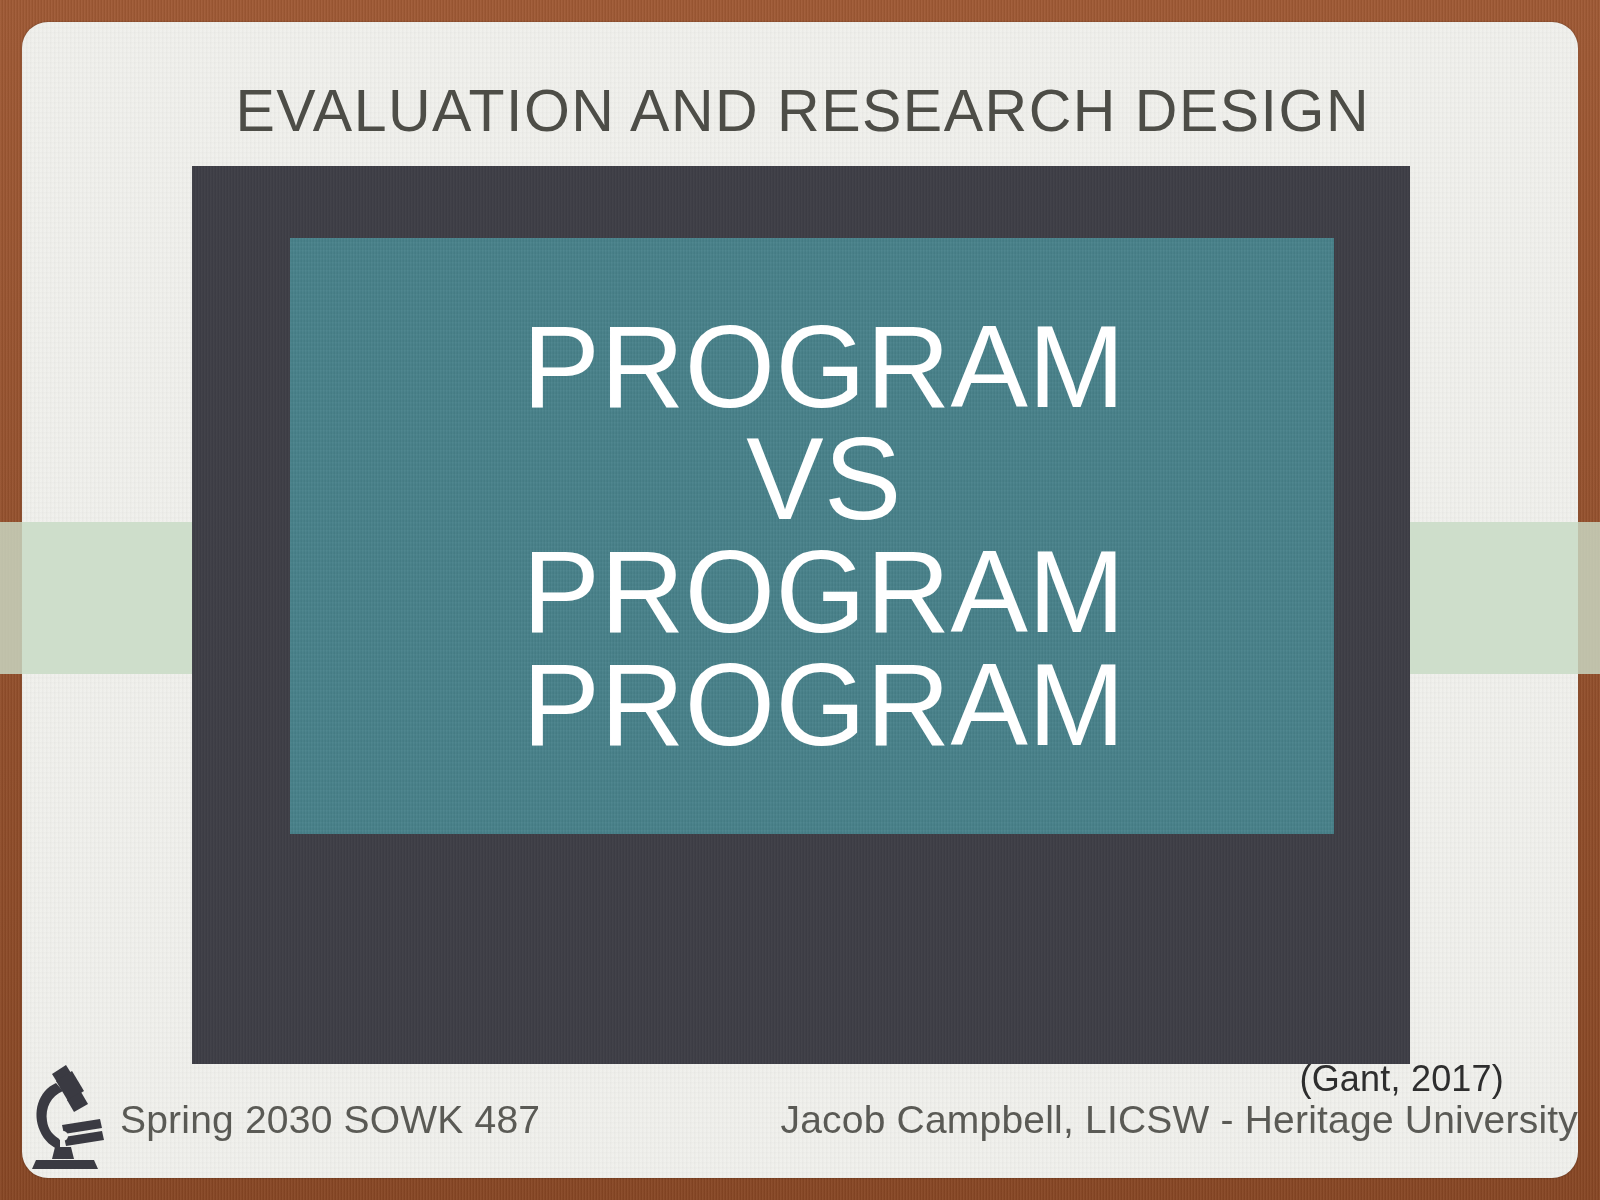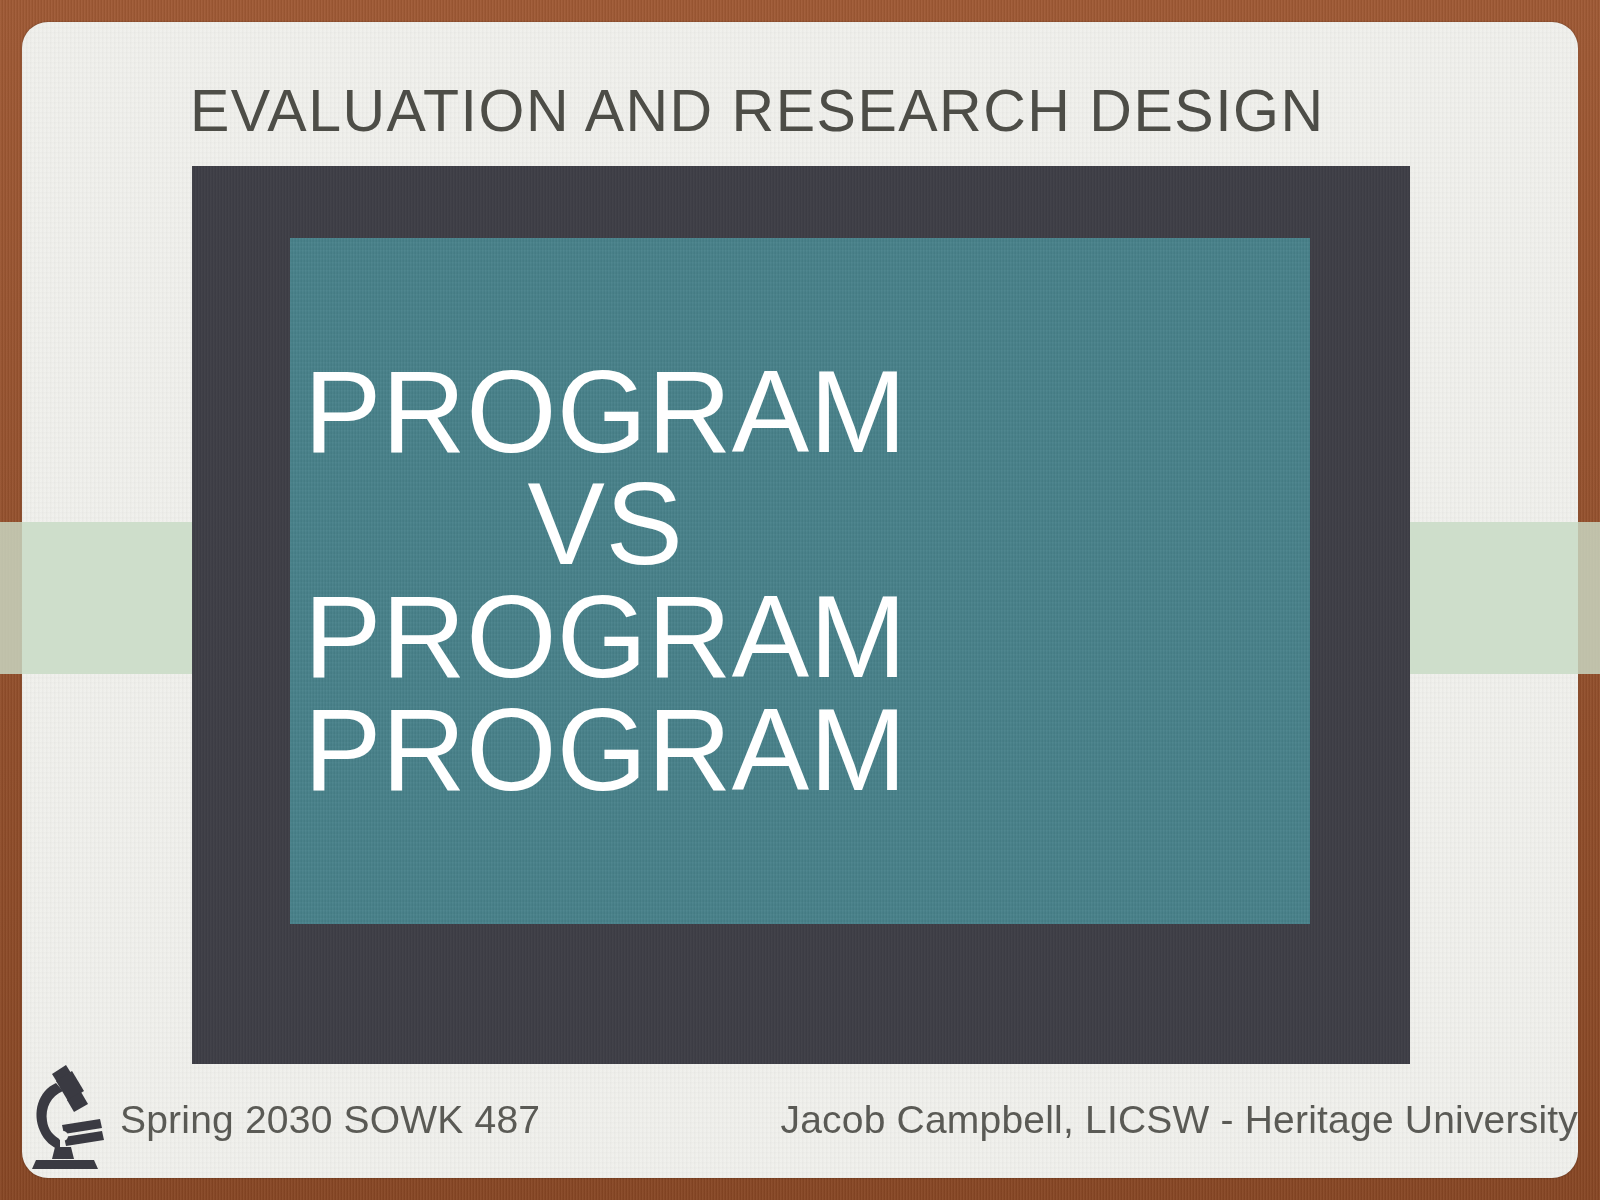--- a/index.html
+++ b/index.html
@@ -81,21 +81,21 @@
     background: #d4e0d1;
     pointer-events: none;
   }
 
   
   .title {
     position: absolute;
     left: 190px;
     top: 82px;
     width: 1180px;
-    text-align: left;
+    text-align: right;
     font-size: 59px;
     line-height: 1.0;
     letter-spacing: 1.5px;
     font-weight: 400;
     color: #4d4d47;
     white-space: nowrap;
   }
 
   
   .frame {
@@ -118,25 +118,26 @@
         rgba(0,0,0,0.03) 3px);
     pointer-events: none;
   }
 
   
   .panel {
     position: absolute;
     left: 98px;   
     top: 72px;    
     width: 1020px;
-    height: 686px;
+    height: 596px;
     background: #47818a;
     display: flex;
     align-items: center;
-    justify-content: flex-start;
+    justify-content: center;
+    padding-left: 24px;
   }
   .panel::before {
     content: "";
     position: absolute;
     inset: 0;
     background-image:
       repeating-linear-gradient(90deg,
         rgba(255,255,255,0.030) 0px,
         rgba(255,255,255,0.030) 1px,
         rgba(0,0,0,0.028) 2px,
@@ -221,20 +222,21 @@
     <div class="panel">
       <div class="headline">
         <span class="hl-line">PROGRAM</span>
         <span class="hl-line">VS</span>
         <span class="hl-line">PROGRAM</span>
         <span class="hl-line">PROGRAM</span>
       </div>
     </div>
   </div>
 
+  <div class="citation">(Gant, 2017)</div>
 
   <div class="logo">
     <svg viewBox="0 0 86 116" xmlns="http://www.w3.org/2000/svg" aria-hidden="true">
       <g fill="#3a3a42">
 
         <path d="M30 19 L44 10 L49 18 L35 27 Z"></path>
         <path d="M34 26 L50 16 L62 36 L46 46 Z"></path>
 
         <path d="M45 45 L59 37 L66 49 L52 57 Z"></path>
 

